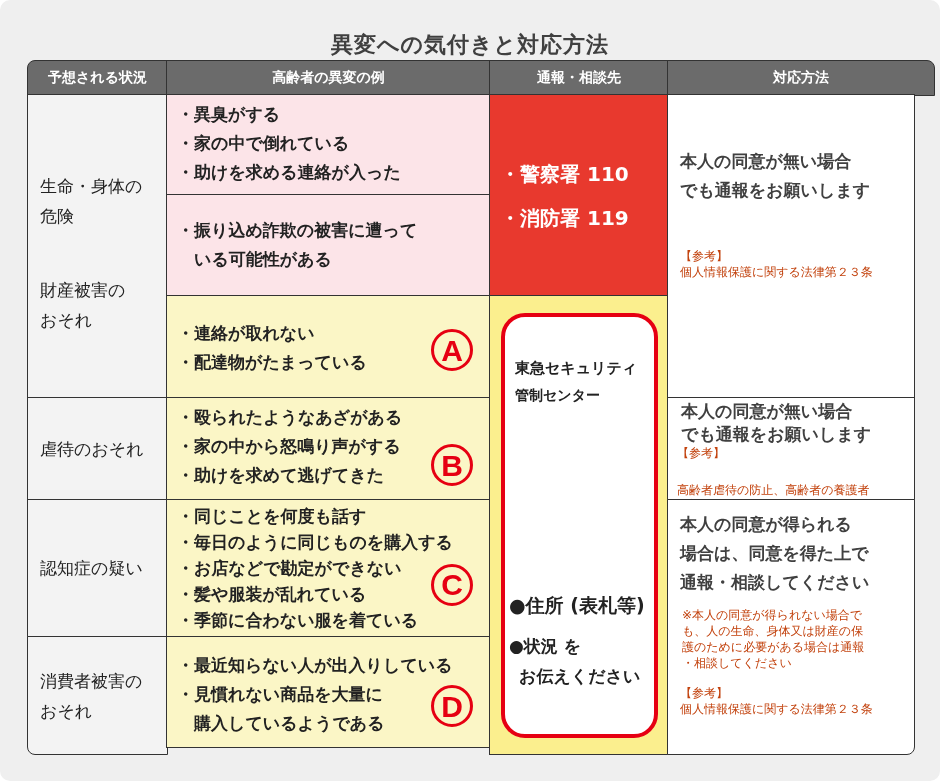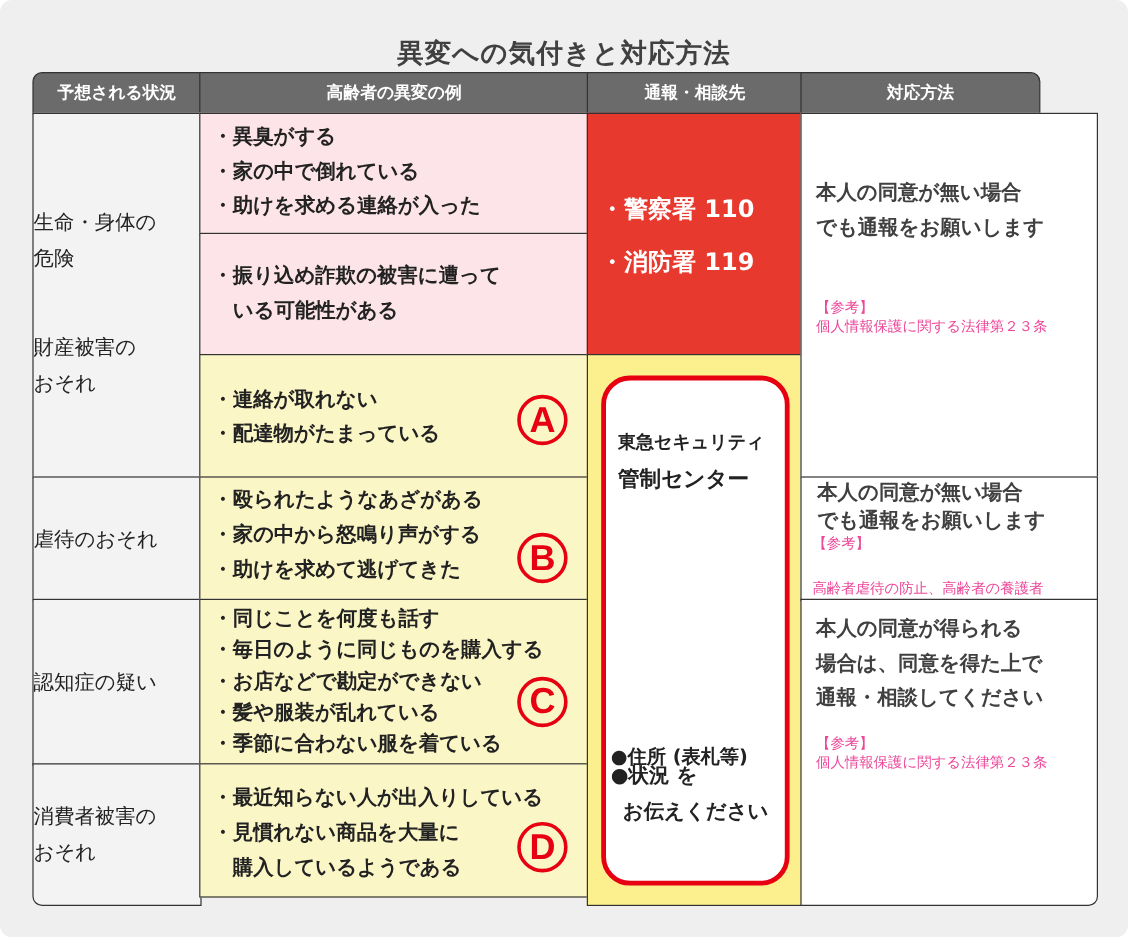--- a/index.html
+++ b/index.html
@@ -11,21 +11,21 @@
   }
   .title {
     position: absolute; left: 0; width: 940px; top: 30px; text-align: center;
     font-size: 22px; font-weight: bold; color: #404040; letter-spacing: 1px;
   }
   .cell { position: absolute; border: 1.5px solid #333; }
   .hdr {
     background: #6b6b6b; color: #fff; font-size: 14px; font-weight: bold;
     display: flex; align-items: center; justify-content: center;
   }
-  .c1 { background: #f3f3f3; font-size: 17px; padding-left: 0; display: flex; flex-direction: column; justify-content: center; }
+  .c1 { background: #f3f3f3; font-size: 17px; padding-left: 12px; display: flex; flex-direction: column; justify-content: center; }
   .pink { background: #fce4e8; }
   .yellow { background: #fbf6c6; }
   .red { background: #e8392e; }
   .yellow2 { background: #fbef8e; }
   .white { background: #ffffff; }
   .list { font-size: 17px; font-weight: bold; color: #222; padding-left: 10px; }
   .list div { line-height: 29px; white-space: nowrap; }
   .list.tight div { line-height: 26px; }
   .badge {
     position: absolute; width: 42px; height: 42px; border: 3px solid #e60012; border-radius: 50%;
@@ -33,34 +33,34 @@
     display: flex; align-items: center; justify-content: center; line-height: 1;
   }
   .emergency { color: #fff; font-size: 20px; font-weight: bold; }
   .emergency div { position: absolute; left: 10px; white-space: nowrap; }
   .centerbox {
     position: absolute; left: 501px; top: 313px; width: 157px; height: 425px;
     background: #fff; border: 4px solid #e60012; border-radius: 24px;
   }
   .cb-line { position: absolute; left: 10px; white-space: nowrap; color: #222; }
   .resp-main { font-size: 17px; font-weight: bold; color: #404040; line-height: 29px; }
-  .resp-small { font-size: 12px; color: #ec4899; line-height: 16px; }
+  .resp-small { font-size: 12px; color: #c2410c; line-height: 16px; }
   .footer-corner-l { border-bottom-left-radius: 8px; }
   .footer-corner-r { border-bottom-right-radius: 8px; }
 </style>
 </head>
 <body>
 
 <div class="panel">
   <div class="title">異変への気付きと対応方法</div>
 
   <div class="cell hdr" style="left:27px;top:60px;width:141px;height:36px;border-top-left-radius:8px;">予想される状況</div>
   <div class="cell hdr" style="left:166px;top:60px;width:325px;height:36px;">高齢者の異変の例</div>
   <div class="cell hdr" style="left:489px;top:60px;width:180px;height:36px;">通報・相談先</div>
-  <div class="cell hdr" style="left:667px;top:60px;width:200px;height:36px;border-top-right-radius:8px;">対応方法</div>
+  <div class="cell hdr" style="left:667px;top:60px;width:268px;height:36px;border-top-right-radius:8px;">対応方法</div>
 
   <div class="cell c1" style="left:27px;top:94px;width:141px;height:305px;display:block;padding-top:76px;">
     <div style="white-space:pre-line;line-height:30px;">生命・身体の
 危険</div>
     <div style="white-space:pre-line;line-height:30px;margin-top:44px;">財産被害の
 おそれ</div>
   </div>
   <div class="cell c1" style="left:27px;top:397px;width:141px;height:104px;">虐待のおそれ</div>
   <div class="cell c1" style="left:27px;top:499px;width:141px;height:139px;">認知症の疑い</div>
   <div class="cell c1 footer-corner-l" style="left:27px;top:636px;width:141px;height:119px;white-space:pre-line;line-height:30px;">消費者被害の
@@ -101,22 +101,22 @@
     <div class="badge" style="left:264px;top:48px;">D</div>
   </div>
 
   <div class="cell red emergency" style="left:489px;top:94px;width:180px;height:203px;">
     <div style="top:66px;">・警察署  110</div>
     <div style="top:110px;">・消防署  119</div>
   </div>
   <div class="cell yellow2" style="left:489px;top:295px;width:180px;height:460px;"></div>
   <div class="centerbox">
     <div class="cb-line" style="top:42px;font-size:15px;font-weight:bold;">東急セキュリティ</div>
-    <div class="cb-line" style="top:70px;font-size:18px;font-weight:bold;">管制センター</div>
-    <div class="cb-line" style="top:304px;left:4px;font-size:16px;font-weight:bold;">●住所 (表札等)</div>
+    <div class="cb-line" style="top:70px;font-size:14px;font-weight:bold;">管制センター</div>
+    <div class="cb-line" style="top:276px;left:4px;font-size:19px;font-weight:bold;">●住所 (表札等)</div>
     <div class="cb-line" style="top:318px;left:4px;font-size:17px;font-weight:bold;">●状況 を</div>
     <div class="cb-line" style="top:348px;left:14px;font-size:17px;font-weight:bold;">お伝えください</div>
   </div>
 
   <div class="cell white" style="left:667px;top:94px;width:248px;height:305px;padding-left:12px;">
     <div style="margin-top:52px;">
       <div class="resp-main">本人の同意が無い場合</div>
       <div class="resp-main">でも通報をお願いします</div>
     </div>
     <div style="margin-top:43px;padding-left:0;">
@@ -128,18 +128,24 @@
     <div class="resp-main" style="line-height:23px;padding-left:4px;">本人の同意が無い場合</div>
     <div class="resp-main" style="line-height:23px;padding-left:4px;">でも通報をお願いします</div>
     <div class="resp-small" style="line-height:15px;">【参考】</div>
     <div class="resp-small" style="line-height:15px;margin-top:22px;">高齢者虐待の防止、高齢者の養護者</div>
     <div class="resp-small" style="line-height:15px;">に対する支援等に関する法律第7条</div>
   </div>
   <div class="cell white footer-corner-r" style="left:667px;top:499px;width:248px;height:256px;padding-left:12px;padding-top:10px;">
     <div class="resp-main">本人の同意が得られる</div>
     <div class="resp-main">場合は、同意を得た上で</div>
     <div class="resp-main">通報・相談してください</div>
+    <div style="margin-top:10px;padding-left:2px;">
+      <div class="resp-small">※本人の同意が得られない場合で</div>
+      <div class="resp-small">も、人の生命、身体又は財産の保</div>
+      <div class="resp-small">護のために必要がある場合は通報</div>
+      <div class="resp-small">・相談してください</div>
+    </div>
     <div style="margin-top:14px;">
       <div class="resp-small">【参考】</div>
       <div class="resp-small">個人情報保護に関する法律第２３条</div>
     </div>
   </div>
 </div>
 
 </body></html>

